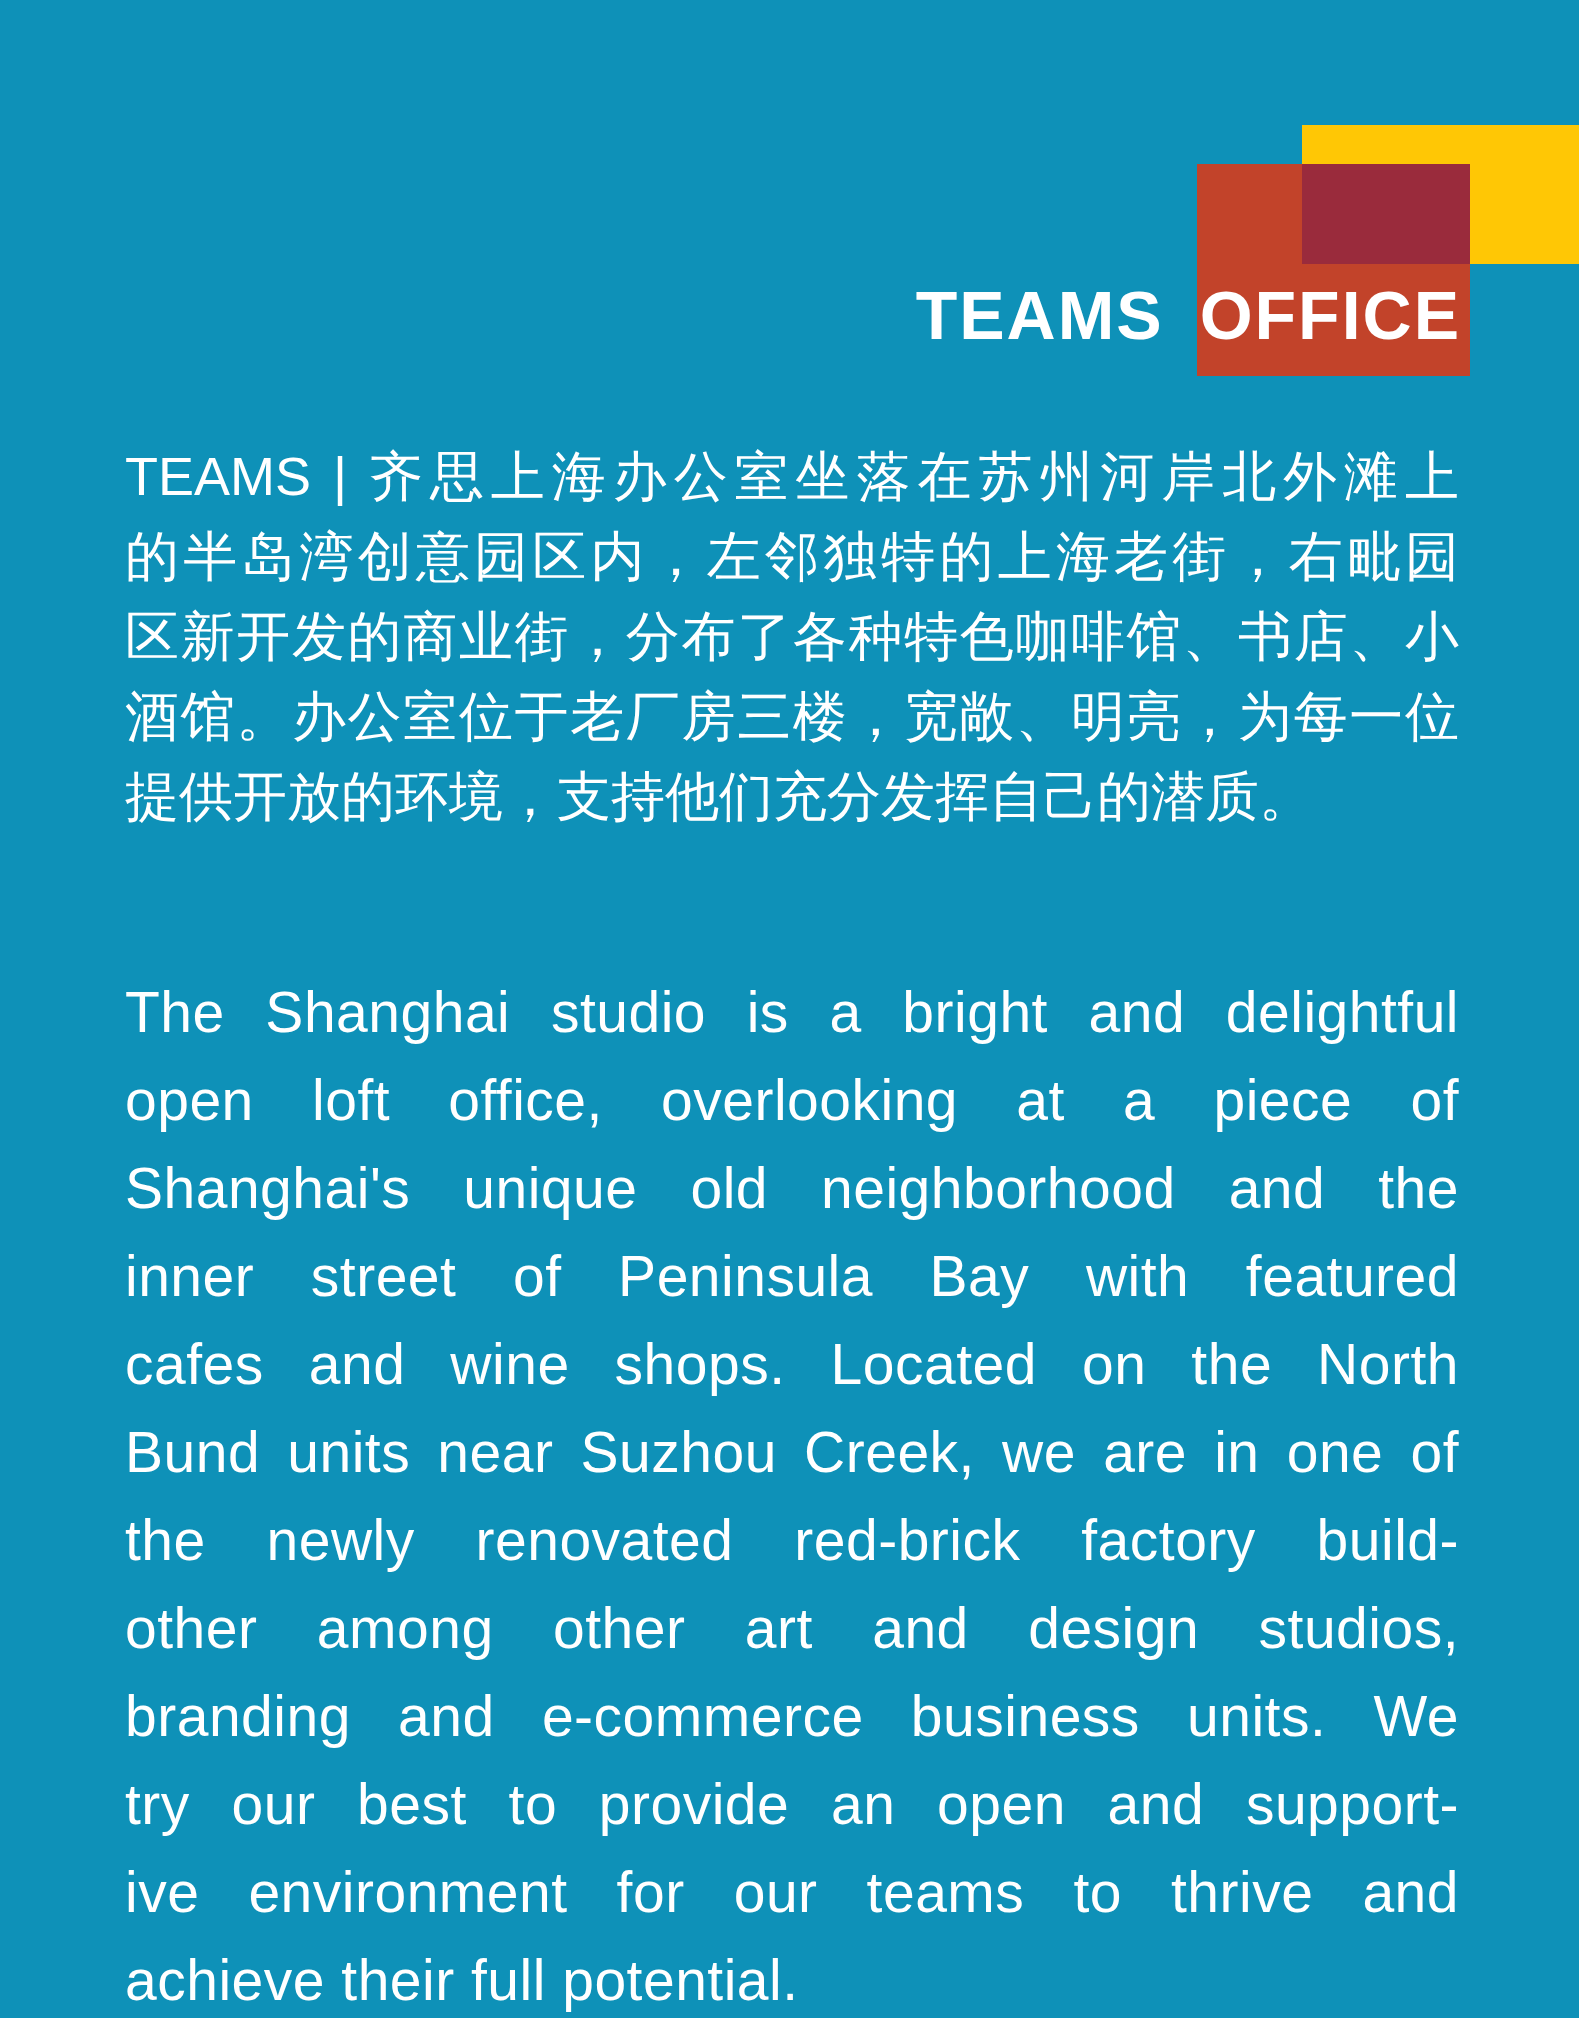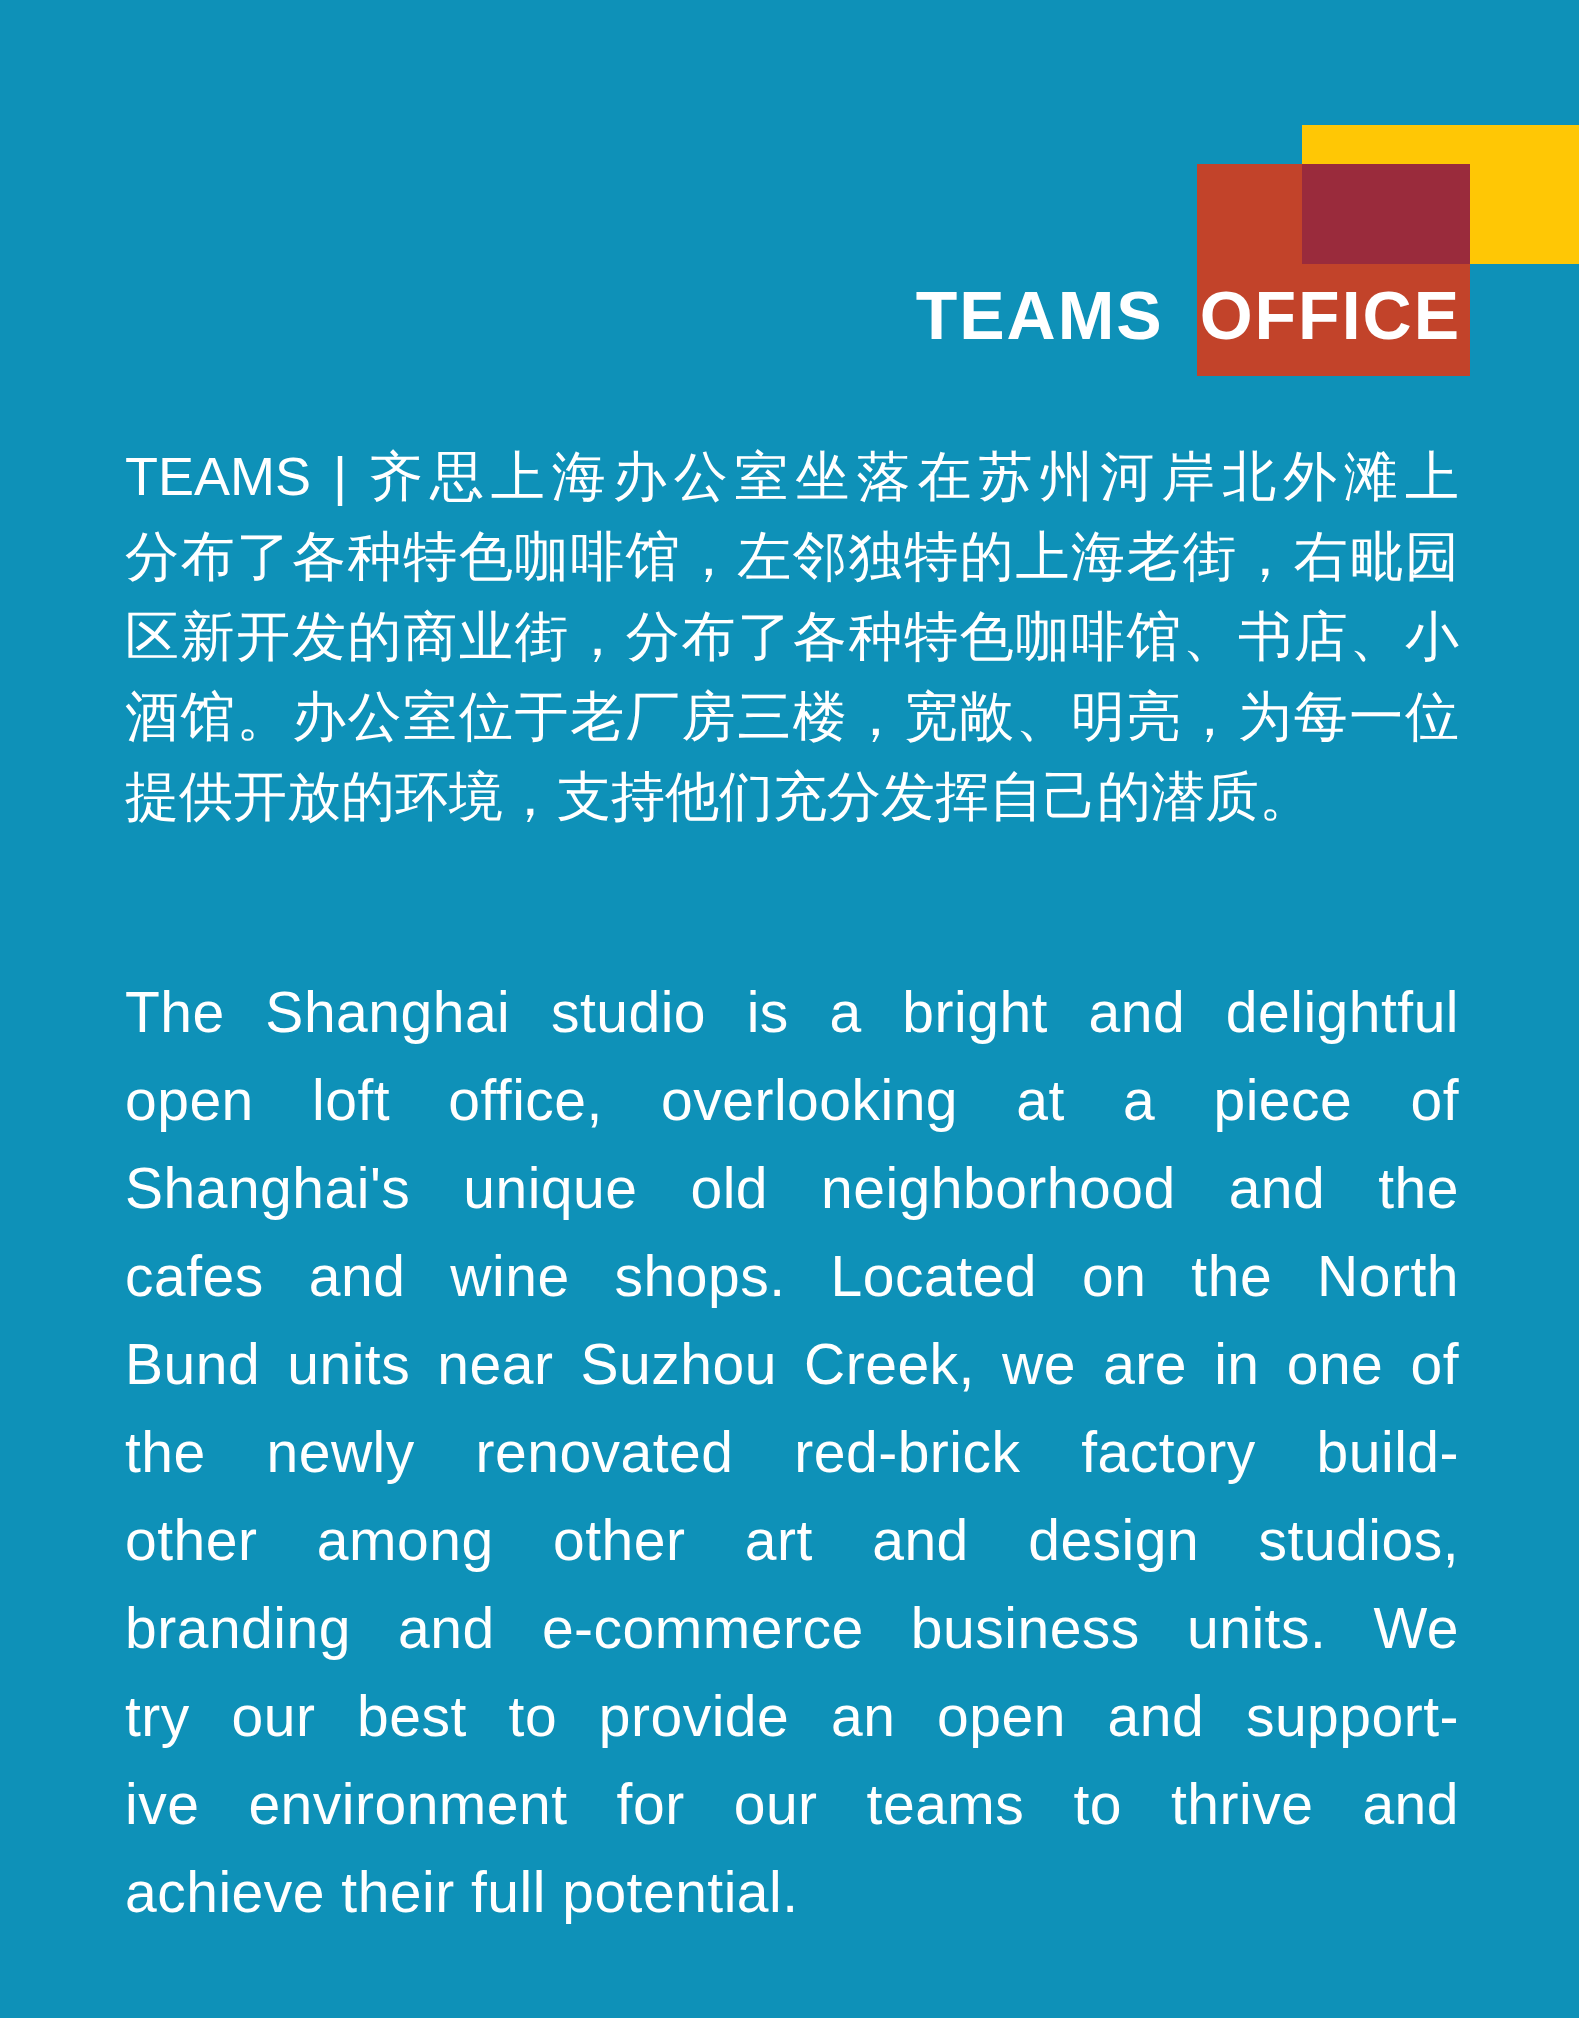--- a/index.html
+++ b/index.html
@@ -58,30 +58,31 @@
     <div class="block orange" style="background-color: rgb(194, 67, 42);"></div>
     <div class="block maroon" style="background-color: rgb(154, 43, 60);"></div>
     <h1 class="title" style="color: rgb(255, 255, 255);">
       <span class="t1">TEAMS</span><span class="t2">OFFICE</span>
     </h1>
   </header>
 
   <main>
     <div class="para zh" style="color: rgb(255, 255, 255);">
         <div class="line">TEAMS | 齐思上海办公室坐落在苏州河岸北外滩上</div>
-        <div class="line">分布了各种特色咖啡馆，左邻独特的上海老街，右毗园</div>
+        <div class="line">的半岛湾创意园区内，左邻独特的上海老街，右毗园</div>
         <div class="line">区新开发的商业街，分布了各种特色咖啡馆、书店、小</div>
         <div class="line">酒馆。办公室位于老厂房三楼，宽敞、明亮，为每一位</div>
         <div class="line">提供开放的环境，支持他们充分发挥自己的潜质。</div>
       </div>
 
     <div class="para en" style="color: #ffffff;">
         <div class="line">The Shanghai studio is a bright and delightful</div>
         <div class="line">open loft office, overlooking at a piece of</div>
         <div class="line">Shanghai's unique old neighborhood and the</div>
+        <div class="line">inner street of Peninsula Bay with featured</div>
         <div class="line">cafes and wine shops. Located on the North</div>
         <div class="line">Bund units near Suzhou Creek, we are in one of</div>
         <div class="line">the newly renovated red-brick factory build-</div>
         <div class="line">other among other art and design studios,</div>
         <div class="line">branding and e-commerce business units. We</div>
         <div class="line">try our best to provide an open and support-</div>
         <div class="line">ive environment for our teams to thrive and</div>
         <div class="line">achieve their full potential.</div>
       </div>
   </main>

